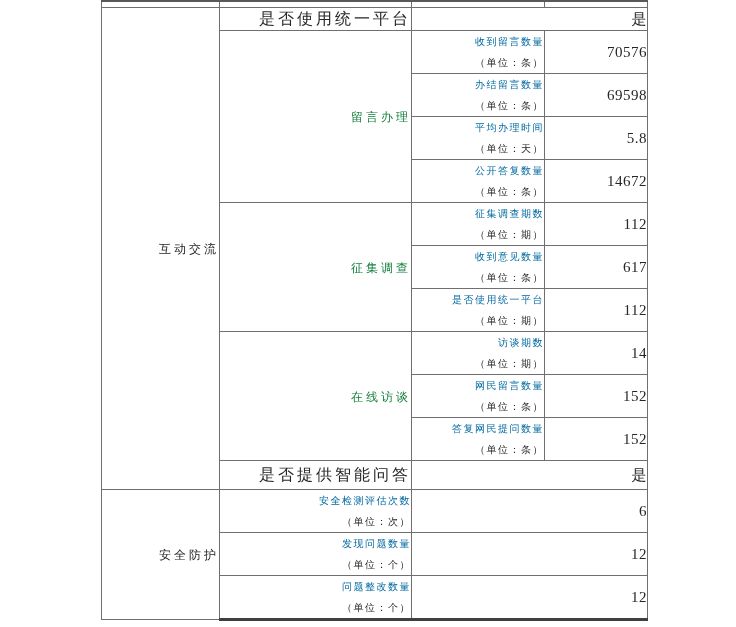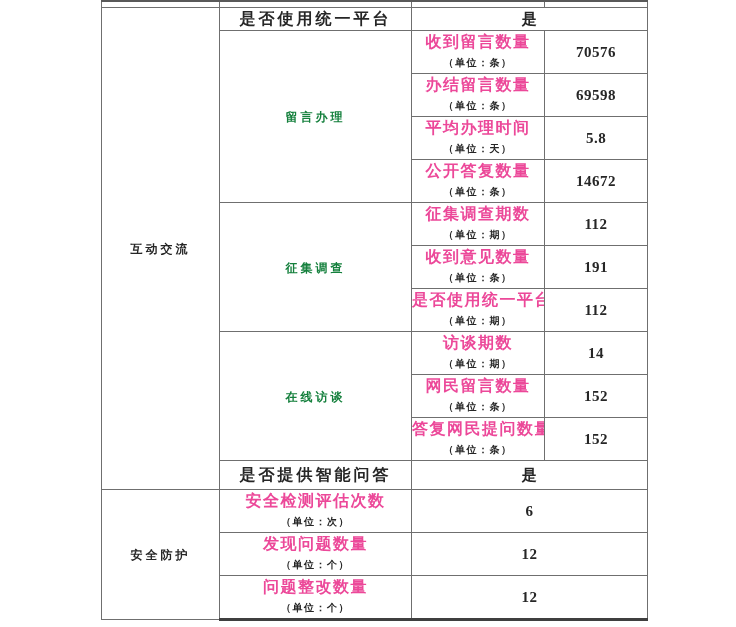--- a/index.html
+++ b/index.html
@@ -22,24 +22,23 @@
     position:absolute;
     left:101px;
     top:0;
     border-collapse:collapse;
     table-layout:fixed;
     width:546px;
   }
   table.report td{
     border:1px solid #6f6f6f;
     padding:0;
-    text-align:center;
+    text-align:right;
     vertical-align:middle;
     overflow:hidden;
-    font-weight:bold;
   }
   
   tr.sliver td{
     height:5px;
     border-top:2px solid #595959;
   }
   tr.last td{
     border-bottom:3px solid #3f3f3f;
   }
   .cat{
@@ -52,24 +51,24 @@
     letter-spacing:3px;
     color:#15803d;
   }
   .q{
     font-size:16px;
     letter-spacing:3px;
     color:#262626;
   }
   .mname{
     display:block;
-    font-size:16px;
+    font-size:10px;
     letter-spacing:1.5px;
     line-height:21px;
-    color:#ec4899;
+    color:#0369a1;
     white-space:nowrap;
   }
   .munit{
     display:block;
     font-size:10px;
     letter-spacing:1.5px;
     line-height:21px;
     color:#262626;
     white-space:nowrap;
   }
@@ -166,21 +165,21 @@
       <td>
         <span class="val">112</span>
       </td>
     </tr>
     <tr class="r-m">
       <td>
         <span class="mname">收到意见数量</span>
         <span class="munit">（单位：条）</span>
       </td>
       <td>
-        <span class="val">191</span>
+        <span class="val">617</span>
       </td>
     </tr>
     <tr class="r-m">
       <td>
         <span class="mname">是否使用统一平台</span>
         <span class="munit">（单位：期）</span>
       </td>
       <td>
         <span class="val">112</span>
       </td>

